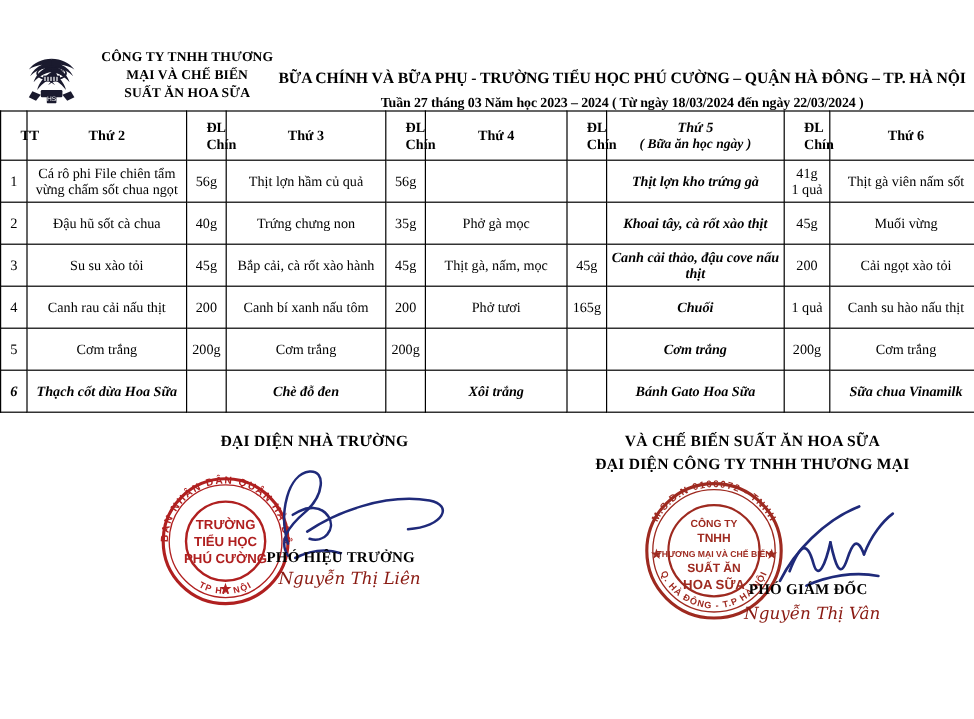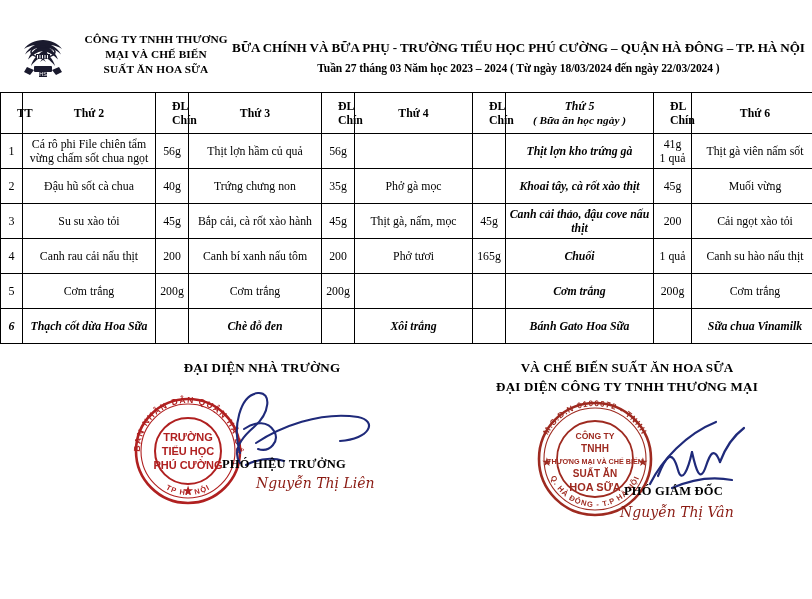--- a/index.html
+++ b/index.html
@@ -12,21 +12,21 @@
     height: 599px;
     font-family: "Liberation Serif", serif;
     color: #000000;
     overflow: hidden;
     position: relative;
   }
 
   
   .header {
     display: flex;
-    align-items: center;
+    align-items: flex-end;
     padding: 20px 0 0 0;
     height: 92px;
     box-sizing: border-box;
   }
   .org-block {
     width: 235px;
     display: flex;
     align-items: flex-start;
     padding-left: 12px;
     box-sizing: border-box;
@@ -172,21 +172,20 @@
     top: 80px;
     width: 200px;
     text-align: left;
   }
   .name-line-left {
     position: absolute;
     left: 128px;
     top: 98px;
     width: 200px;
     text-align: left;
-    margin-left: 24px;
   }
   .role-line-right {
     position: absolute;
     left: 172px;
     top: 88px;
     width: 190px;
     text-align: left;
   }
   .name-line-right {
     position: absolute;

